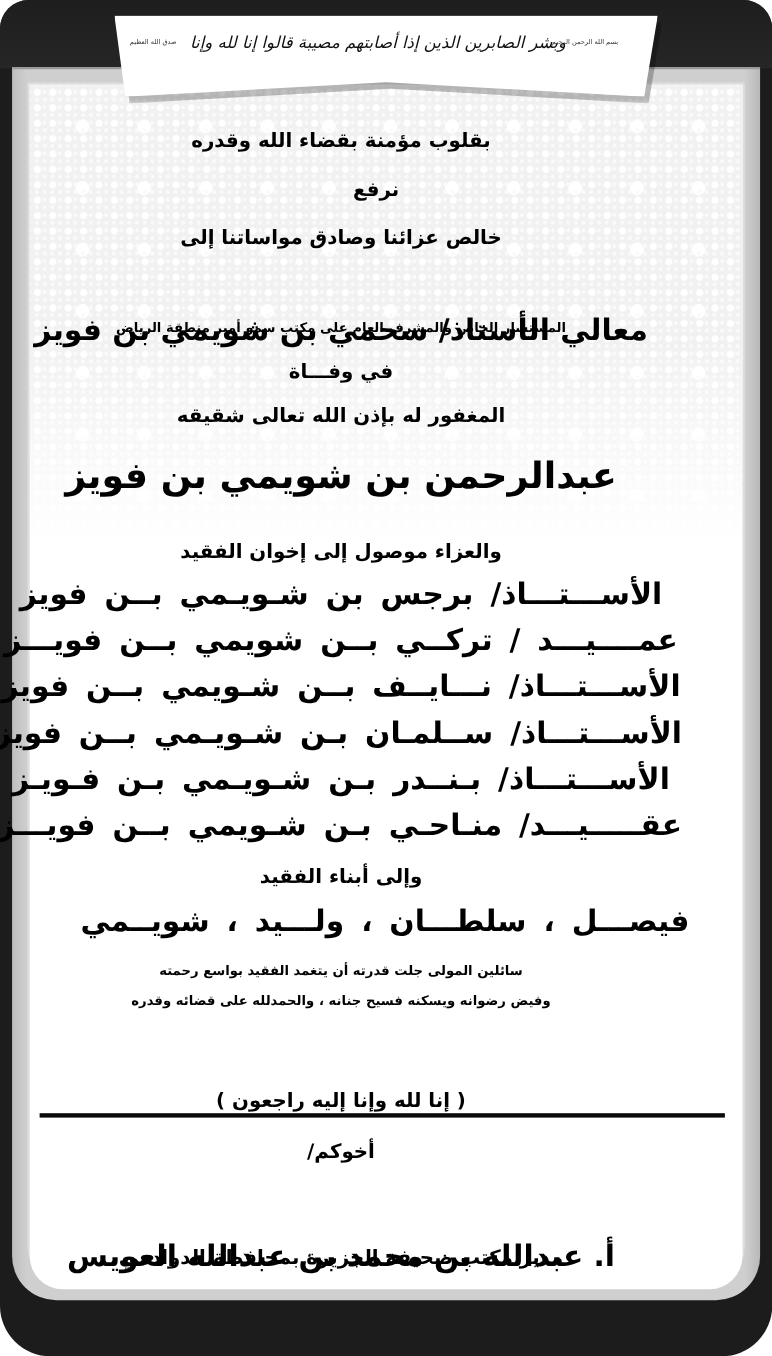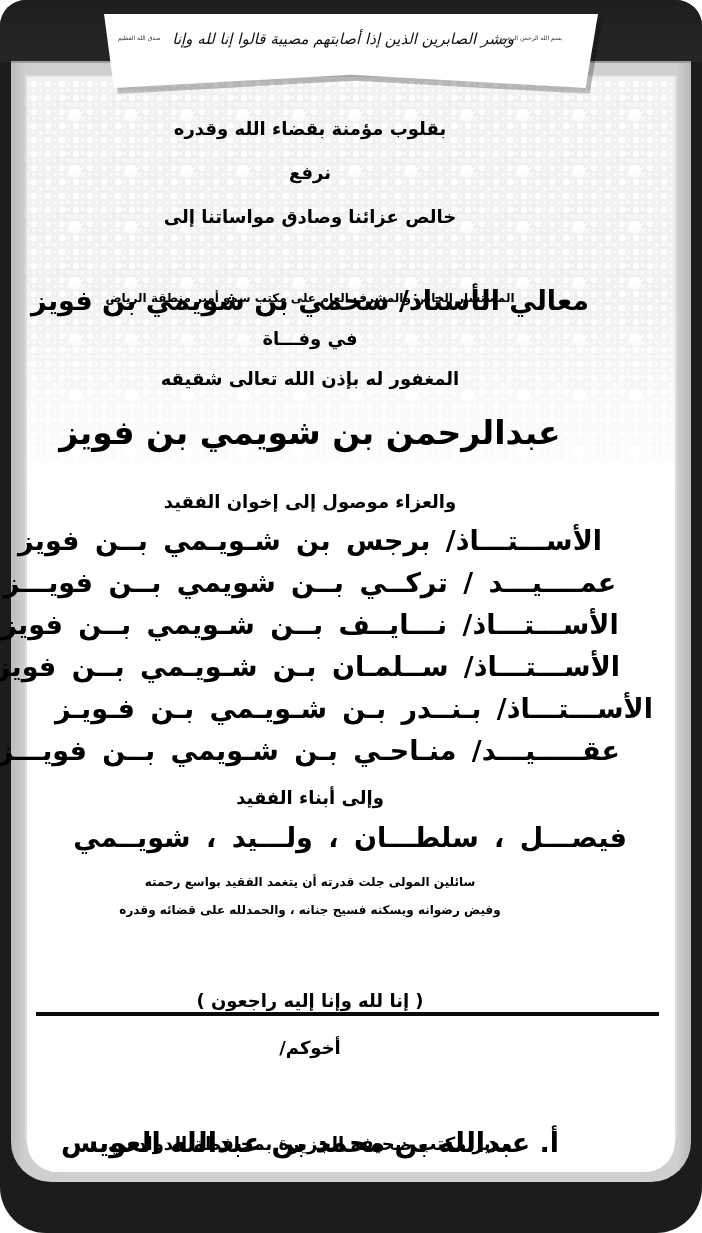--- a/index.html
+++ b/index.html
@@ -156,34 +156,34 @@
 
 <div class="banner-wrap">
   <div class="banner-shadow"></div>
   <div class="banner"></div>
   <div class="banner-sadaq">صدق الله العظيم</div>
   <div class="banner-verse">وبشر الصابرين الذين إذا أصابتهم مصيبة قالوا إنا لله وإنا إليه راجعون</div>
   <div class="banner-basmala">بسم الله الرحمن الرحيم</div>
 </div>
 
 <div class="line l-med" style="top:118px;">بقلوب مؤمنة بقضاء الله وقدره</div>
-<div class="line l-med" style="top:162px;">نرفع</div>
+<div class="line l-med" style="top:162px;padding-left:32px;">نرفع</div>
 <div class="line l-med" style="top:206px;">خالص عزائنا وصادق مواساتنا إلى</div>
 <div class="line l-big" style="top:243px;">معالي الأستاذ/ سحمي بن شويمي بن فويز</div>
 <div class="line l-small" style="top:291px;">المستشار الخاص والمشرف العام على مكتب سمو أمير منطقة الرياض</div>
 <div class="line l-med" style="top:328px;">في وفـــاة</div>
 <div class="line l-med" style="top:368px;">المغفور له بإذن الله تعالى شقيقه</div>
 <div class="line l-huge" style="top:413px;">عبدالرحمن بن شويمي بن فويز</div>
 
 <div class="line l-med" style="top:491px;">والعزاء موصول إلى إخوان الفقيد</div>
 <div class="line l-brother" style="top:525px;">الأســـتـــاذ/ برجس بن شـويـمي بــن فويز</div>
 <div class="line l-brother" style="top:567px;">عمــــيـــد / تركــي بــن شويمي بــن فويـــز</div>
 <div class="line l-brother" style="top:609px;">الأســـتـــاذ/ نـــايــف بــن شـويمي بــن فويز</div>
 <div class="line l-brother" style="top:651px;">الأســـتـــاذ/ ســلمـان بـن شـويـمي بــن فويز</div>
-<div class="line l-brother" style="top:693px;margin-left:44px;">الأســـتـــاذ/ بـنــدر بـن شـويـمي بـن فـويـز</div>
+<div class="line l-brother" style="top:693px;">الأســـتـــاذ/ بـنــدر بـن شـويـمي بـن فـويـز</div>
 <div class="line l-brother" style="top:735px;">عقـــــيـــد/ منـاحـي بـن شـويمي بــن فويـــز</div>
 
 <div class="line l-med" style="top:787px;">وإلى أبناء الفقيد</div>
 <div class="line l-brother" style="top:822px;margin-left:40px;">فيصـــل ، سلطـــان ، ولـــيد ، شويــمي</div>
 <div class="line l-small" style="top:875px;">سائلين المولى جلت قدرته أن يتغمد الفقيد بواسع رحمته</div>
 <div class="line l-small" style="top:903px;">وفيض رضوانه ويسكنه فسيح جنانه ، والحمدلله على قضائه وقدره</div>
 <div class="line l-med" style="top:990px;">( إنا لله وإنا إليه راجعون )</div>
 
 <div class="divider"></div>
 

